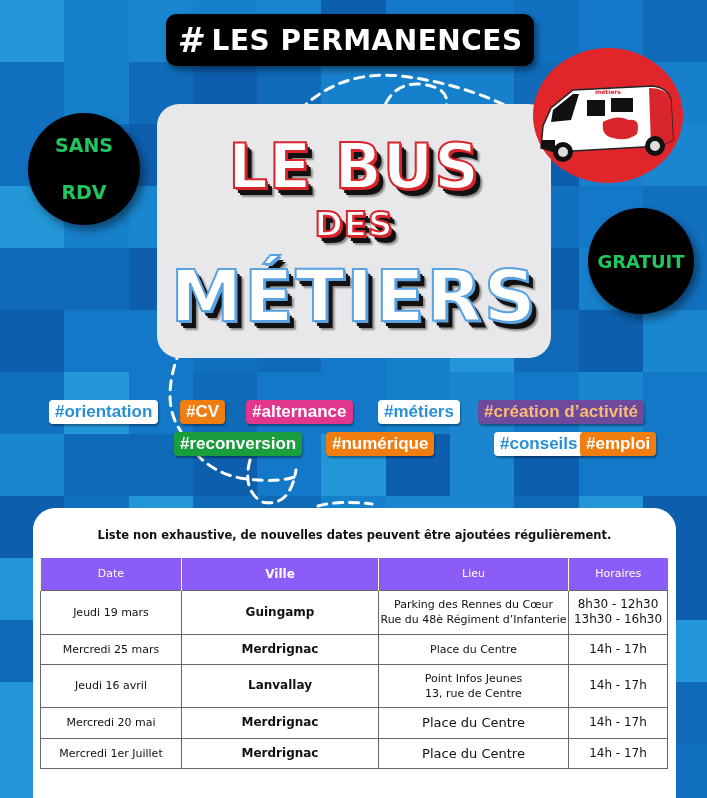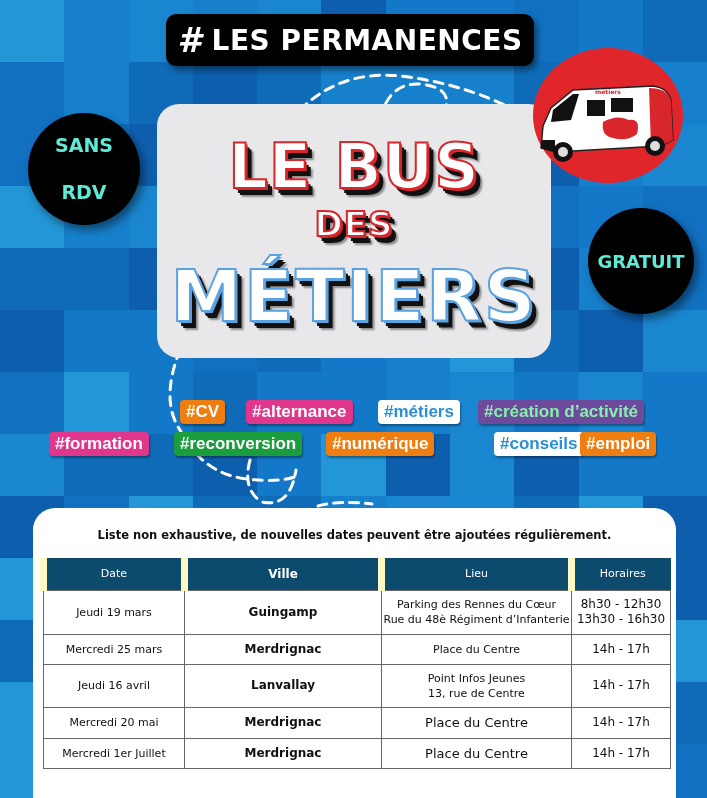--- a/index.html
+++ b/index.html
@@ -19,21 +19,21 @@
     background: #000; border-radius: 10px;
     box-shadow: 3px 4px 6px rgba(0,0,0,0.45);
     color: #fff; font-weight: bold; font-size: 28px; letter-spacing: 0.5px;
     display: flex; align-items: center; justify-content: center; gap: 10px;
     font-family: "DejaVu Sans", sans-serif;
   }
   .title-pill .hash { font-size: 34px; font-style: italic; }
 
   .badge-circle {
     position: absolute; border-radius: 50%; background: #000;
-    color: #5eead4; font-weight: bold; text-align: center;
+    color: #22c55e; font-weight: bold; text-align: center;
     display: flex; flex-direction: column; align-items: center; justify-content: center;
     box-shadow: 4px 5px 8px rgba(0,0,0,0.45);
     font-family: "DejaVu Sans", sans-serif;
     gap: 24px;
   }
   .sans-rdv { left: 28px; top: 113px; width: 112px; height: 112px; font-size: 19px; line-height: 23px; }
   .gratuit { left: 588px; top: 208px; width: 106px; height: 106px; font-size: 18px; }
 
   .van-wrap { position: absolute; left: 533px; top: 48px; width: 150px; height: 135px; }
   .van-circle { position: absolute; left: 0; top: 0; width: 150px; height: 135px; border-radius: 50%; background: #e0262b; }
@@ -78,22 +78,22 @@
   .notice {
     position: absolute; left: 33px; top: 528px; width: 643px; text-align: center;
     font-family: "DejaVu Sans", sans-serif; font-weight: bold; font-size: 11.5px; color: #111;
   }
   table.schedule {
     position: absolute; left: 40px; top: 558px; width: 627px;
     border-collapse: collapse; table-layout: fixed;
     font-family: "DejaVu Sans", sans-serif; color: #111;
   }
   table.schedule th {
-    background: #0c4a6e; color: #fff; font-weight: normal; font-size: 11px; height: 32px;
-    border-left: 7px solid #fef9c3;
+    background: #8b5cf6; color: #fff; font-weight: normal; font-size: 11px; height: 32px;
+    border-left: 1px solid #fef9c3;
     margin-top: 12px;
   }
   table.schedule th.bold { font-weight: bold; font-size: 12px; }
   table.schedule td {
     border: 1.5px solid #666; text-align: center; font-size: 11px; line-height: 15px;
   }
   table.schedule td.city { font-weight: bold; font-size: 12px; }
   table.schedule td.big { font-size: 13px; }
   table.schedule td.hrs { font-size: 12px; }
 </style>
@@ -298,25 +298,25 @@
   <div class="hero-line line1 red-text">LE BUS</div>
   <div class="hero-line line2 red-text">DES</div>
   <div class="hero-line line3 blue-text">MÉTIERS</div>
 </div>
 
 <div class="badge-circle gratuit">
   <span>GRATUIT</span>
 </div>
 
 <div class="tags">
+  <span class="tag" style="left:49px;top:400px;background:#fff;color:#2a8fd4;">#orientation</span>
   <span class="tag" style="left:180px;top:400px;background:#ef7d10;color:#fff;">#CV</span>
   <span class="tag" style="left:246px;top:400px;background:#e0368c;color:#fff;">#alternance</span>
   <span class="tag" style="left:378px;top:400px;background:#fff;color:#2a8fd4;">#métiers</span>
-  <span class="tag" style="left:478px;top:400px;background:#6d4a9c;color:#86efac;">#création d’activité</span>
-  <span class="tag" style="left:49px;top:432px;background:#e0368c;color:#fff;">#formation</span>
+  <span class="tag" style="left:478px;top:400px;background:#6d4a9c;color:#fdba74;">#création d’activité</span>
   <span class="tag" style="left:174px;top:432px;background:#1a9d3c;color:#fff;">#reconversion</span>
   <span class="tag" style="left:326px;top:432px;background:#ef7d10;color:#fff;">#numérique</span>
   <span class="tag" style="left:466px;top:432px;background:#fff;color:#2a8fd4;margin-left:28px;">#conseils</span>
   <span class="tag" style="left:580px;top:432px;background:#ef7d10;color:#fff;">#emploi</span>
 </div>
 
 <div class="table-card"></div>
 <div class="notice">Liste non exhaustive, de nouvelles dates peuvent être ajoutées régulièrement.</div>
 
 <table class="schedule">

